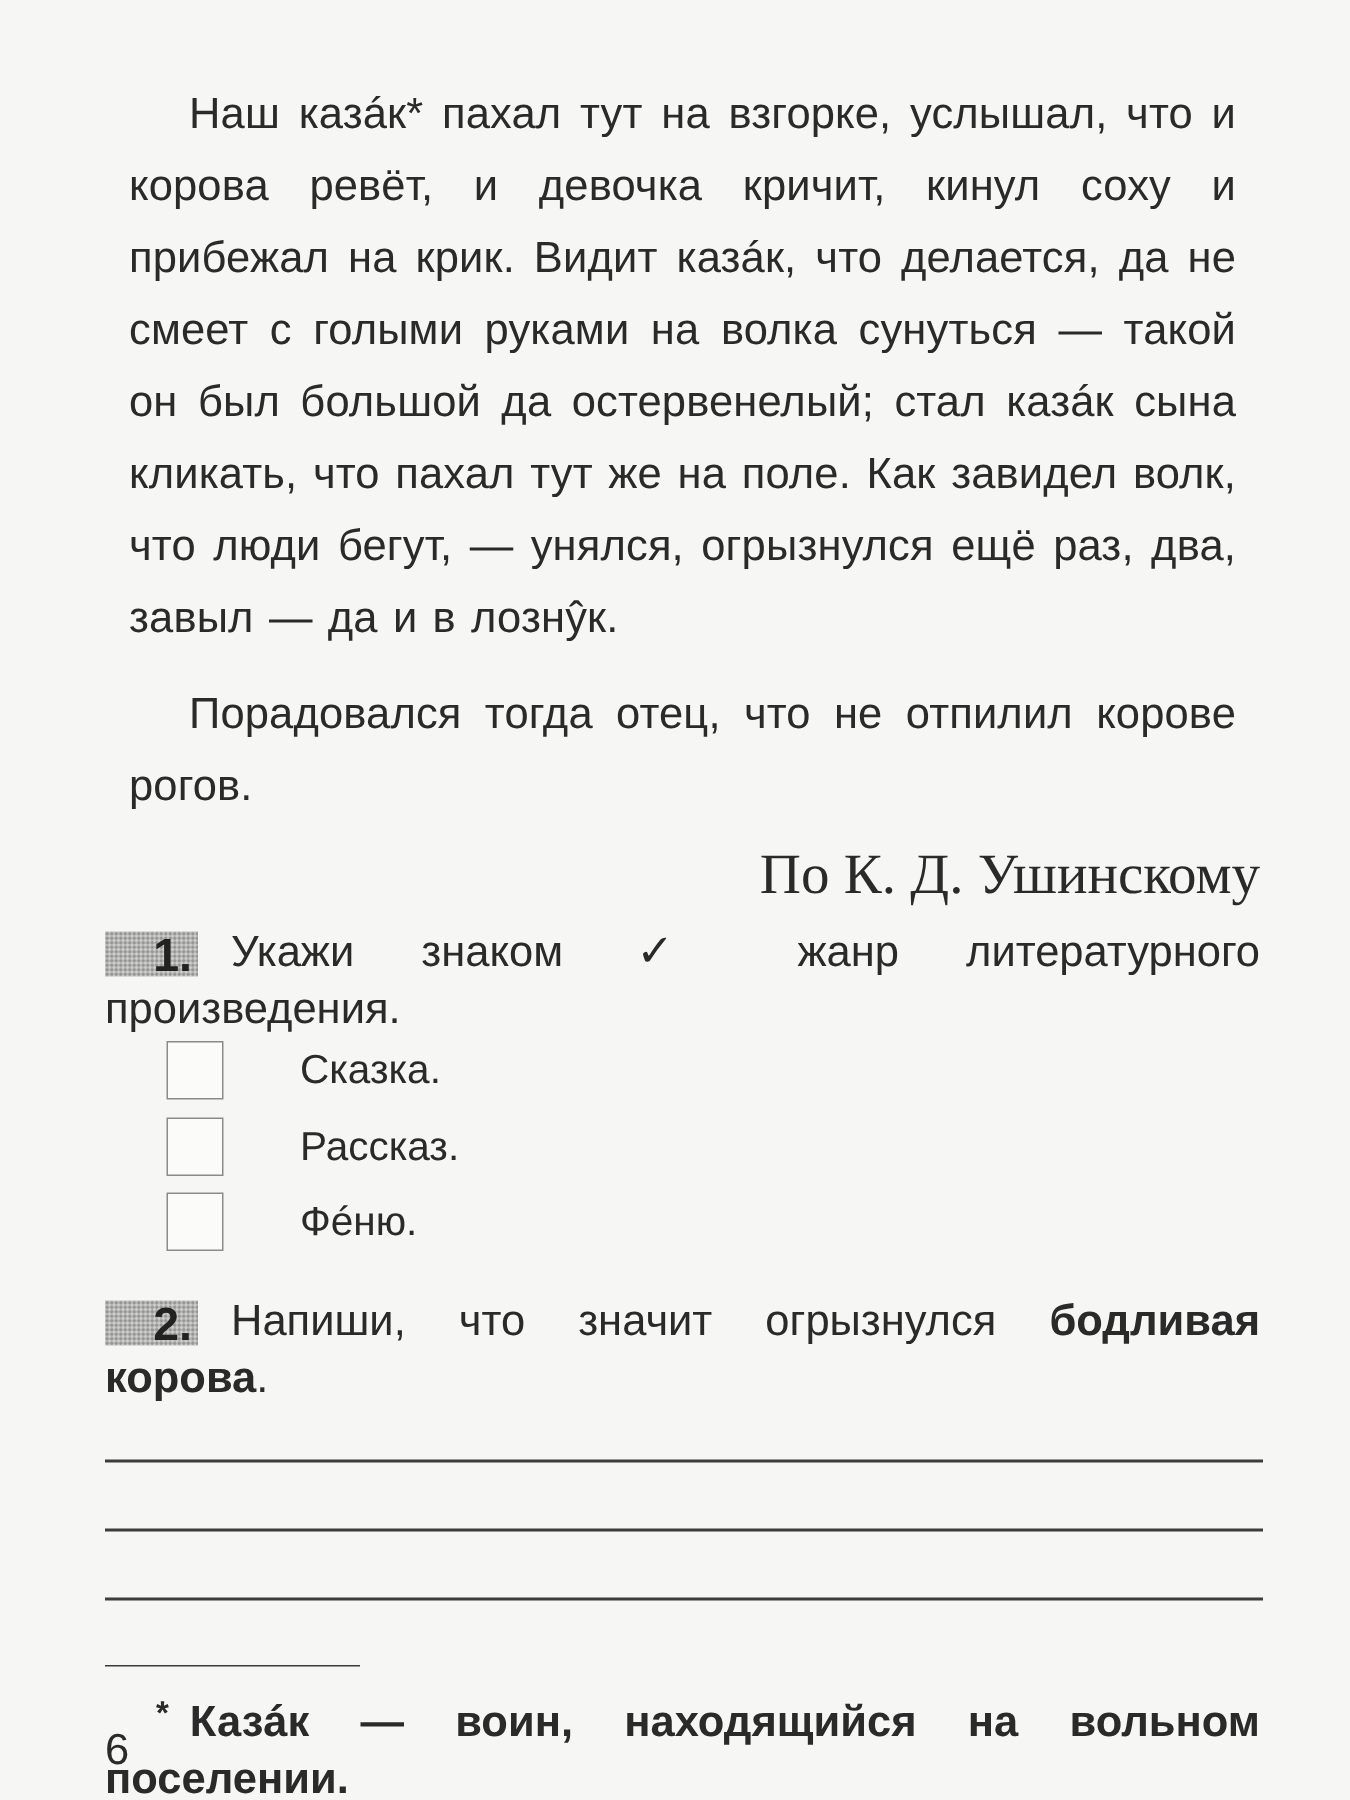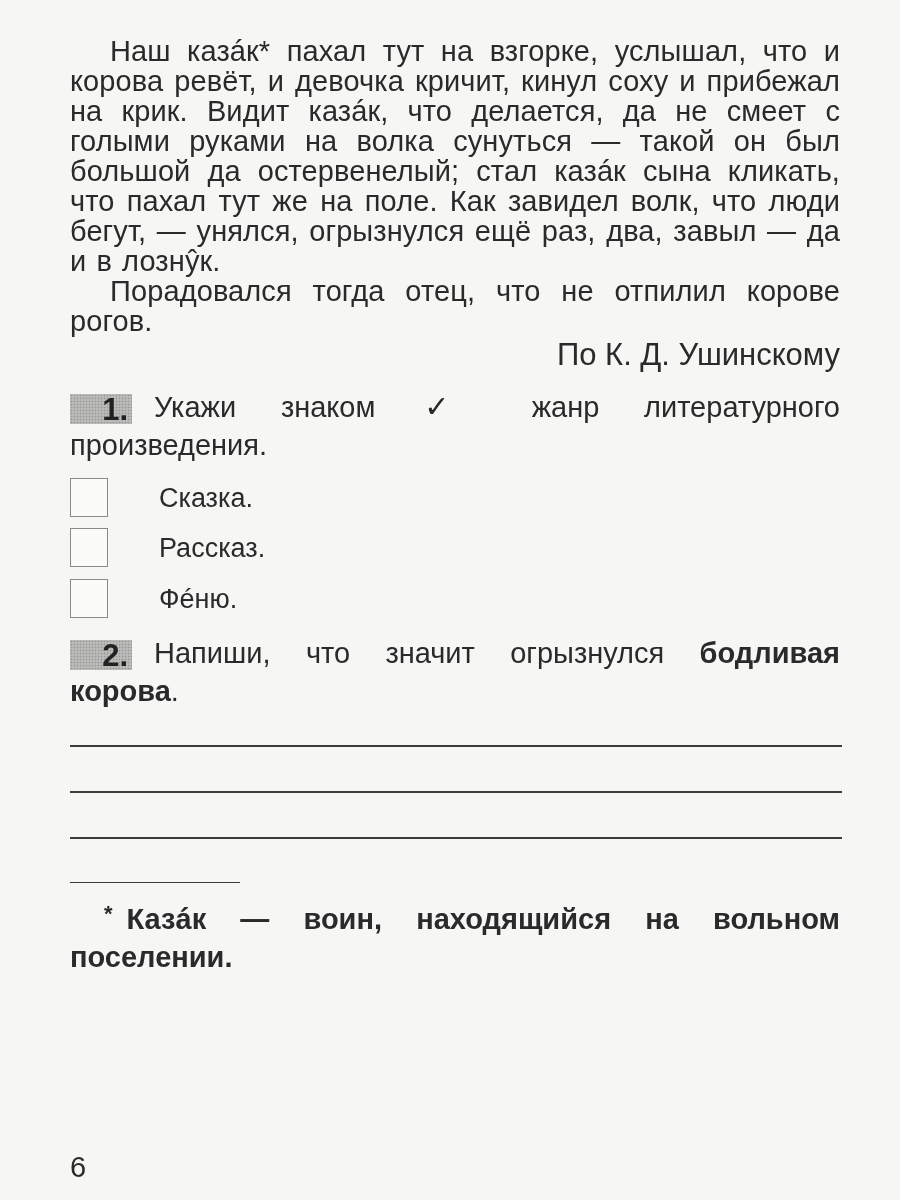--- a/index.html
+++ b/index.html
@@ -16,35 +16,36 @@
       font-family: "Liberation Sans", "DejaVu Sans", sans-serif;
     }
     .page {
       position: absolute;
       left: 70px;
       top: 36px;
       width: 770px;
     }
     .para {
       font-size: 29px;
-      line-height: 30px;
+      line-height: 48px;
       text-align: justify;
       text-indent: 40px;
-      margin: 0;
+      margin: 16px;
       letter-spacing: 0.1px;
       word-spacing: 2px;
     }
     .para + .para {
       margin-top: 0;
     }
     .byline {
-      font-size: 31px;
+      font-size: 38px;
       line-height: 38px;
       text-align: right;
       margin: 0;
+      font-family: Liberation Serif, serif;
     }
     .task {
       position: relative;
       font-size: 29px;
       line-height: 38px;
       text-align: justify;
       margin: 0;
       word-spacing: 3px;
     }
     .task-badge {
@@ -76,22 +77,23 @@
       font-size: 30px;
       padding: 0 4px;
     }
     .options {
       list-style: none;
       margin: 2px 0 0 0;
       padding: 0;
     }
     .option {
       display: flex;
-      align-items: flex-end;
+      align-items: flex-start;
       height: 50.5px;
+      margin-left: 41px;
     }
     .checkbox {
       width: 38px;
       height: 39px;
       border: 1.5px solid #8a8a8a;
       box-sizing: border-box;
       background: #fbfbfa;
       margin-right: 51px;
       cursor: pointer;
     }

